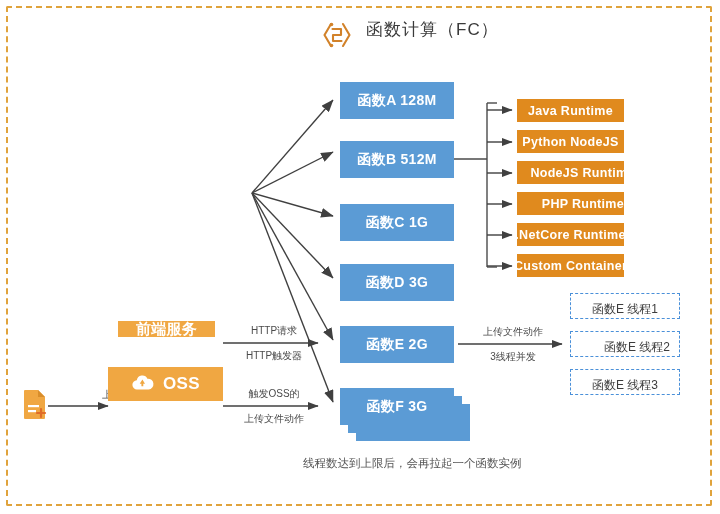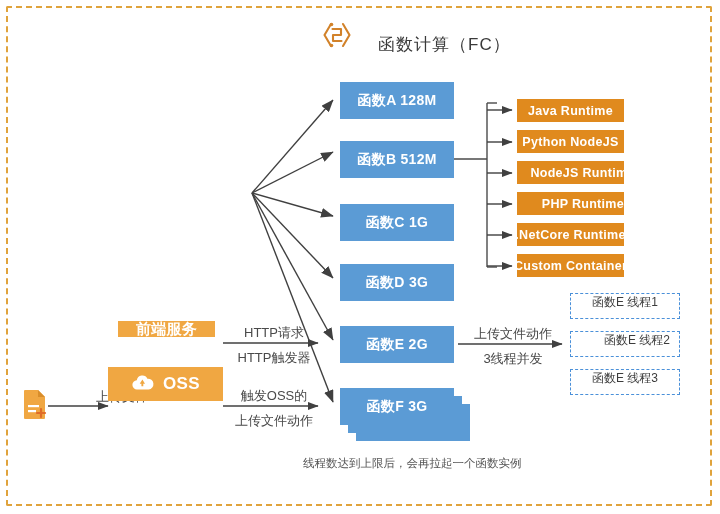--- a/index.html
+++ b/index.html
@@ -63,43 +63,43 @@
   }
   .thread-box {
     position: absolute;
     box-sizing: border-box;
     width: 110px;
     height: 26px;
     left: 570px;
     border: 1.5px dashed #4A90D9;
     background: #ffffff;
     display: flex;
-    align-items: flex-start;
+    align-items: flex-end;
     justify-content: center;
     color: #3C3C3C;
     font-size: 12px;
     white-space: nowrap;
   }
   .title-wrap {
     position: absolute;
     left: 320px;
     top: 18px;
     display: flex;
-    align-items: flex-end;
-    gap: 24px;
+    align-items: flex-start;
+    gap: 12px;
   }
   .title-text {
     font-size: 17px;
     color: #3A3A3A;
     letter-spacing: 1px;
     white-space: nowrap;
   }
   .label {
     position: absolute;
-    font-size: 13px;
+    font-size: 10px;
     color: #4A4A4A;
     white-space: nowrap;
     text-align: center;
   }
   .caption {
     position: absolute;
     font-size: 11.5px;
     color: #555555;
     white-space: nowrap;
   }

